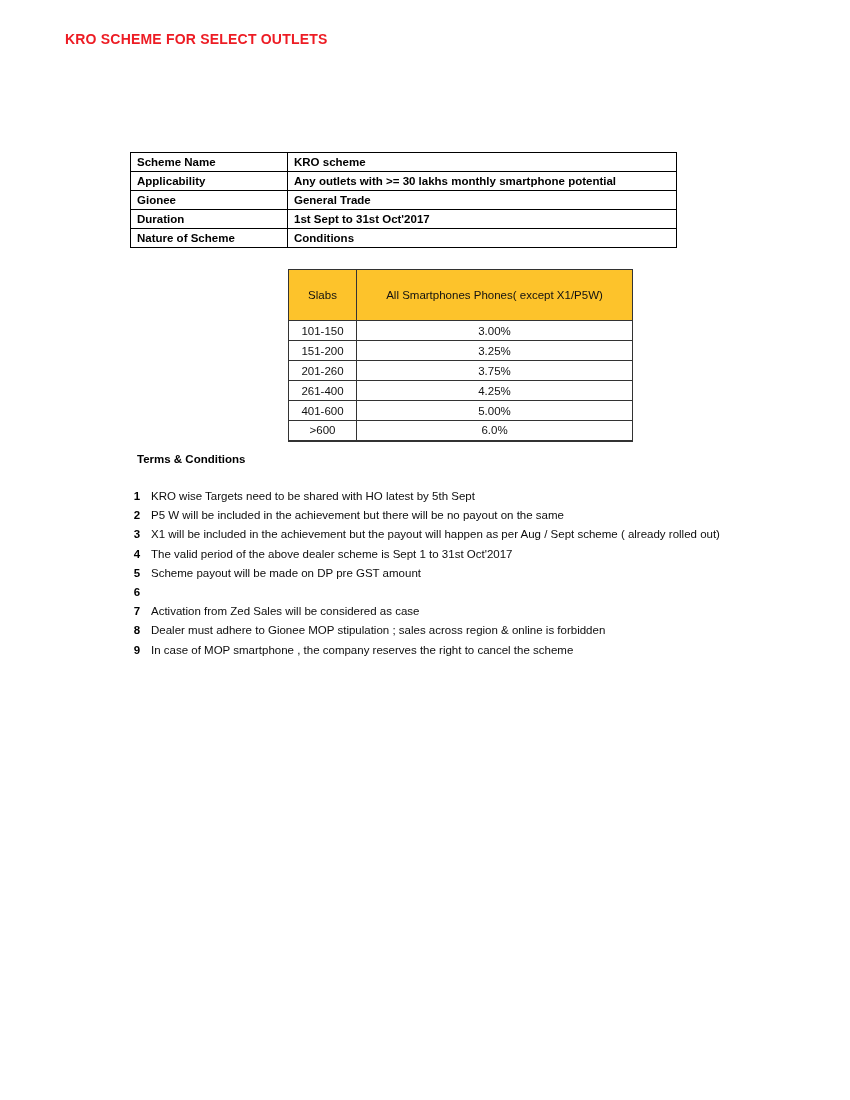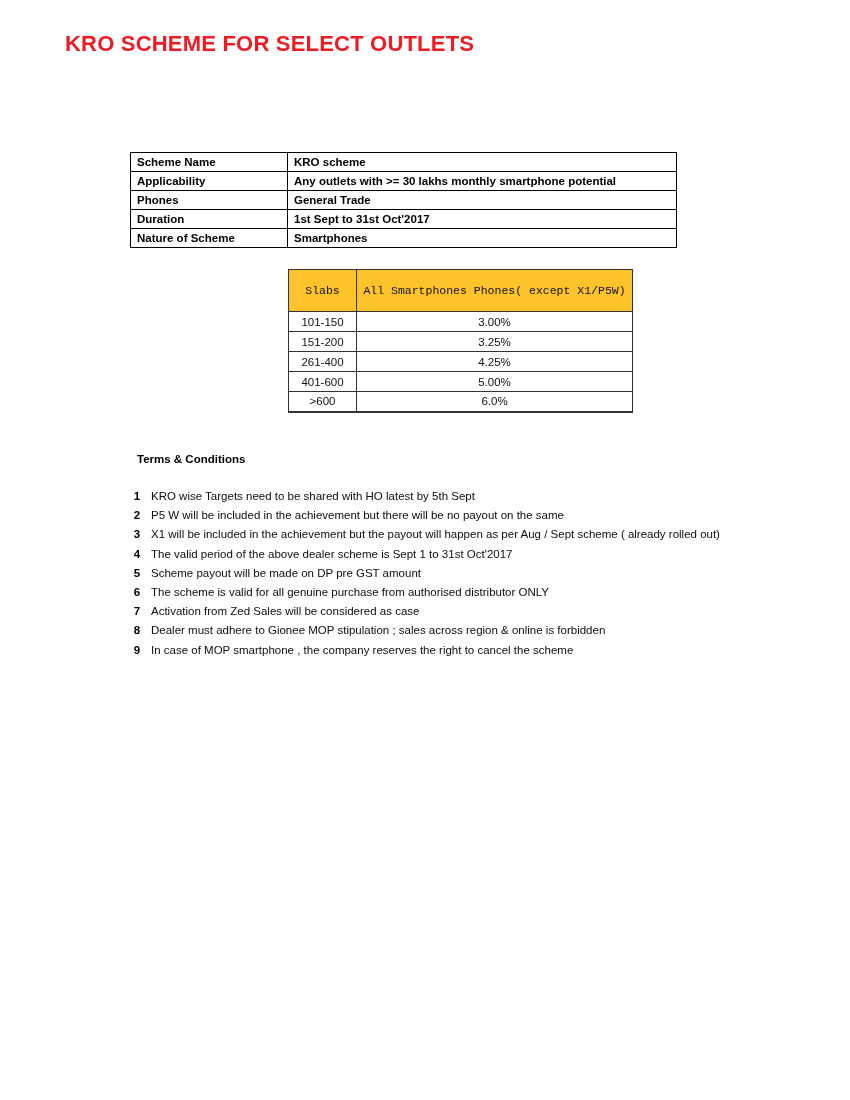--- a/index.html
+++ b/index.html
@@ -10,21 +10,21 @@
     height: 1100px;
     background: #ffffff;
     font-family: "Liberation Sans", sans-serif;
     color: #000000;
     overflow: hidden;
   }
   .doc-title {
     position: absolute;
     left: 65px;
     top: 31px;
-    font-size: 22px;
+    font-size: 14px;
     font-weight: bold;
     letter-spacing: 0.2px;
     white-space: nowrap;
   }
   
   table.scheme-table {
     position: absolute;
     left: 130px;
     top: 152px;
     border-collapse: collapse;
@@ -53,21 +53,21 @@
   }
   table.slabs-table th, table.slabs-table td {
     border: 1px solid #333333;
     font-size: 11.5px;
     font-weight: normal;
     text-align: center;
     overflow: hidden;
     white-space: nowrap;
     color: #111111;
   }
-  table.slabs-table th { height: 42px; font-family: Liberation Mono, monospace; }
+  table.slabs-table th { height: 51px; }
   table.slabs-table td { height: 20px; margin-top: 16px; }
   table.slabs-table .slab-col { width: 68px; }
   table.slabs-table .payout-col { width: 276px; }
   table.slabs-table { border-bottom: 2px solid #333333; }
   
   .terms-heading {
     position: absolute;
     left: 137px;
     top: 453px;
     font-size: 11.5px;
@@ -110,30 +110,30 @@
     <tbody>
       <tr>
         <td class="label-cell">Scheme Name</td>
         <td class="value-cell">KRO scheme</td>
       </tr>
       <tr>
         <td class="label-cell">Applicability</td>
         <td class="value-cell">Any outlets with &gt;= 30 lakhs monthly smartphone potential</td>
       </tr>
       <tr>
-        <td class="label-cell">Phones</td>
+        <td class="label-cell">Gionee</td>
         <td class="value-cell">General Trade</td>
       </tr>
       <tr>
         <td class="label-cell">Duration</td>
         <td class="value-cell">1st Sept to 31st Oct'2017</td>
       </tr>
       <tr>
         <td class="label-cell">Nature of Scheme</td>
-        <td class="value-cell">Smartphones</td>
+        <td class="value-cell">Conditions</td>
       </tr>
     </tbody>
   </table>
 
   <table class="slabs-table">
     <thead>
       <tr>
         <th class="slab-col" style="background-color: rgb(253, 195, 43);">Slabs</th>
         <th class="payout-col" style="background-color: rgb(253, 195, 43);">All Smartphones Phones( except X1/P5W)</th>
       </tr>
@@ -141,20 +141,24 @@
     <tbody>
       <tr>
         <td class="slab-col">101-150</td>
         <td class="payout-col">3.00%</td>
       </tr>
       <tr>
         <td class="slab-col">151-200</td>
         <td class="payout-col">3.25%</td>
       </tr>
       <tr>
+        <td class="slab-col">201-260</td>
+        <td class="payout-col">3.75%</td>
+      </tr>
+      <tr>
         <td class="slab-col">261-400</td>
         <td class="payout-col">4.25%</td>
       </tr>
       <tr>
         <td class="slab-col">401-600</td>
         <td class="payout-col">5.00%</td>
       </tr>
       <tr>
         <td class="slab-col">&gt;600</td>
         <td class="payout-col">6.0%</td>
@@ -180,21 +184,20 @@
     <div class="terms-item">
       <span class="num">4</span>
       <span class="txt">The valid period of the above dealer scheme is Sept 1 to 31st Oct'2017</span>
     </div>
     <div class="terms-item">
       <span class="num">5</span>
       <span class="txt">Scheme payout will be made on DP pre GST amount</span>
     </div>
     <div class="terms-item">
       <span class="num">6</span>
-      <span class="txt">The scheme is valid for all genuine purchase from authorised distributor ONLY</span>
     </div>
     <div class="terms-item">
       <span class="num">7</span>
       <span class="txt">Activation from Zed Sales will be considered as case</span>
     </div>
     <div class="terms-item">
       <span class="num">8</span>
       <span class="txt">Dealer must adhere to Gionee MOP stipulation ; sales across region &amp; online is forbidden</span>
     </div>
     <div class="terms-item">

